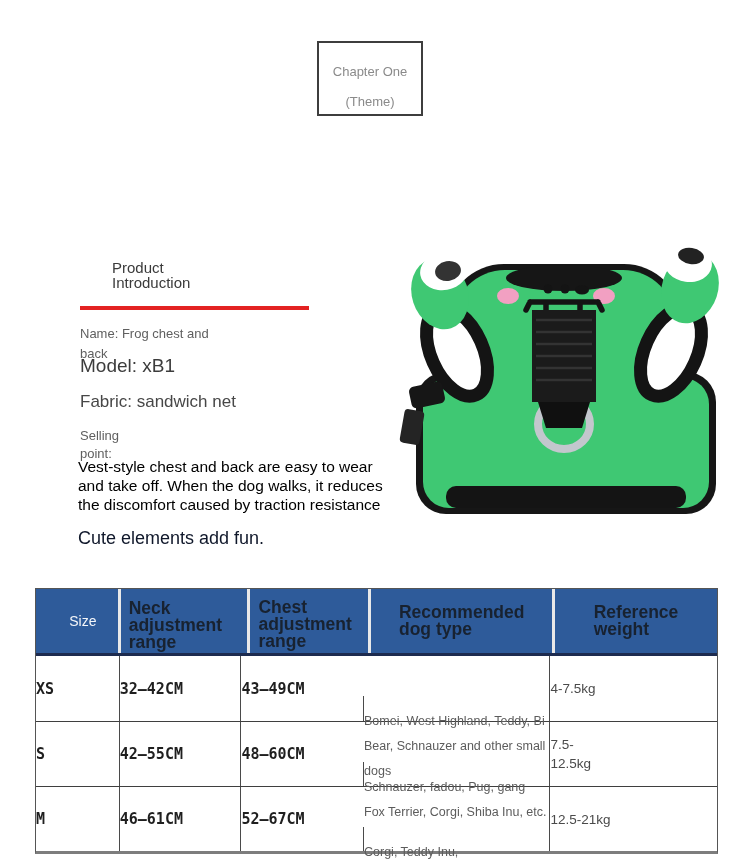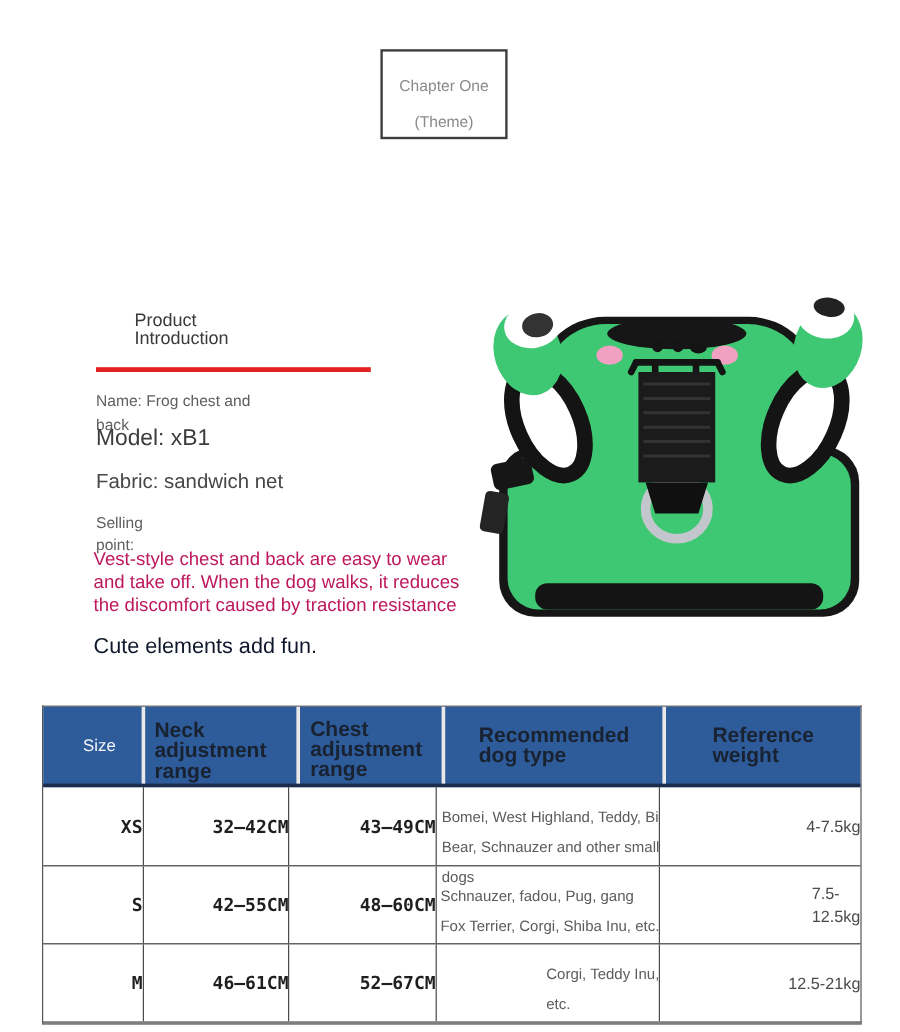--- a/index.html
+++ b/index.html
@@ -23,21 +23,21 @@
   .main-heading{position:absolute;left:84px;top:196px;color:#141414;font-weight:bold;
     font-size:21.5px;letter-spacing:3px;line-height:36px;}
   .section-label{position:absolute;left:80px;top:261px;color:#3a3a3a;font-size:15px;line-height:14.5px;margin-left:32px;}
   .red-underline{position:absolute;left:80px;top:306px;width:229px;height:4px;background:var(--accent-red);}
 
   
   .p-name{position:absolute;left:80px;top:324px;color:#5f5f5f;font-size:13px;line-height:20px;}
   .p-model{position:absolute;left:80px;top:355px;color:#3c3c3c;font-size:19px;}
   .p-fabric{position:absolute;left:80px;top:392px;color:#474747;font-size:17px;}
   .p-selling-label{position:absolute;left:80px;top:427px;color:#5f5f5f;font-size:13px;line-height:18px;}
-  .p-desc{position:absolute;left:78px;top:457px;color:#be185d;font-size:15.5px;line-height:19px;}
+  .p-desc{position:absolute;left:78px;top:457px;color:#000000;font-size:15.5px;line-height:19px;}
   .p-tagline{position:absolute;left:78px;top:528px;color:#0f172a;font-size:18px;}
 
   
   .frog-figure{position:absolute;left:398px;top:236px;width:337px;height:300px;}
 
   
   .size-table{position:absolute;left:35px;top:588px;width:683px;
     border:1px solid #555;border-bottom:3px solid #7d7d7d;background:#fff;}
   .thead{display:flex;height:67px;background:var(--table-header-blue);
     border-bottom:3px solid #1d2b4f;}
@@ -47,26 +47,26 @@
   .hc-size{width:83px;justify-content:center;padding-left:12px;}
   .hc-size span{color:#f4f6f9;font-weight:normal;font-size:14px;}
   .hc-neck{width:132px;padding-left:8px;align-items:flex-start;padding-top:9px;}
   .hc-chest{width:123px;padding-left:8px;align-items:flex-start;padding-top:6px;}
   .hc-dog{width:187px;justify-content:center;}
   .hc-weight{width:168px;justify-content:center;}
   .hc-dog span,.hc-weight span{display:inline-block;text-align:left;}
 
   .trow{display:flex;height:65px;}
   .trow + .trow{border-top:1px solid #3f3f3f;}
-  .cell{border-left:1px solid #4a4a4a;display:flex;align-items:center;justify-content:flex-end;}
+  .cell{border-left:1px solid #4a4a4a;display:flex;align-items:center;justify-content:flex-start;}
   .cell:first-child{border-left:none;}
   .c-size{width:83px;}
   .c-neck{width:122px;}
   .c-chest{width:123px;}
-  .c-dog{width:187px;align-items:flex-start;padding-top:13px;}
+  .c-dog{width:187px;align-items:flex-start;padding-top:13px;margin-top:40px;}
   .c-weight{width:168px;}
   .mono{font-family:"DejaVu Sans Mono",monospace;font-weight:bold;font-size:15px;color:#1f1f1f;}
   .dog-text{display:inline-block;text-align:left;color:#5c5c5c;font-size:12.5px;line-height:25px;}
   .weight-text{display:inline-block;text-align:left;color:#4a4a4a;font-size:13.5px;line-height:19px;}
 </style>
 </head>
 <body>
 
 <div class="page">
 

